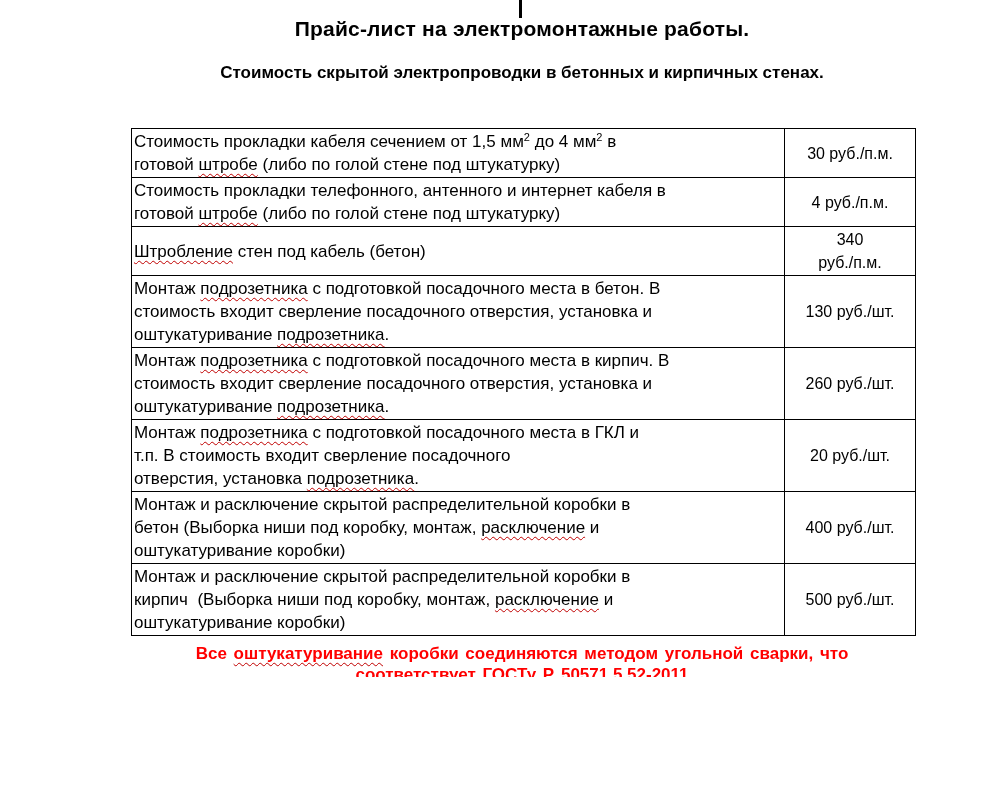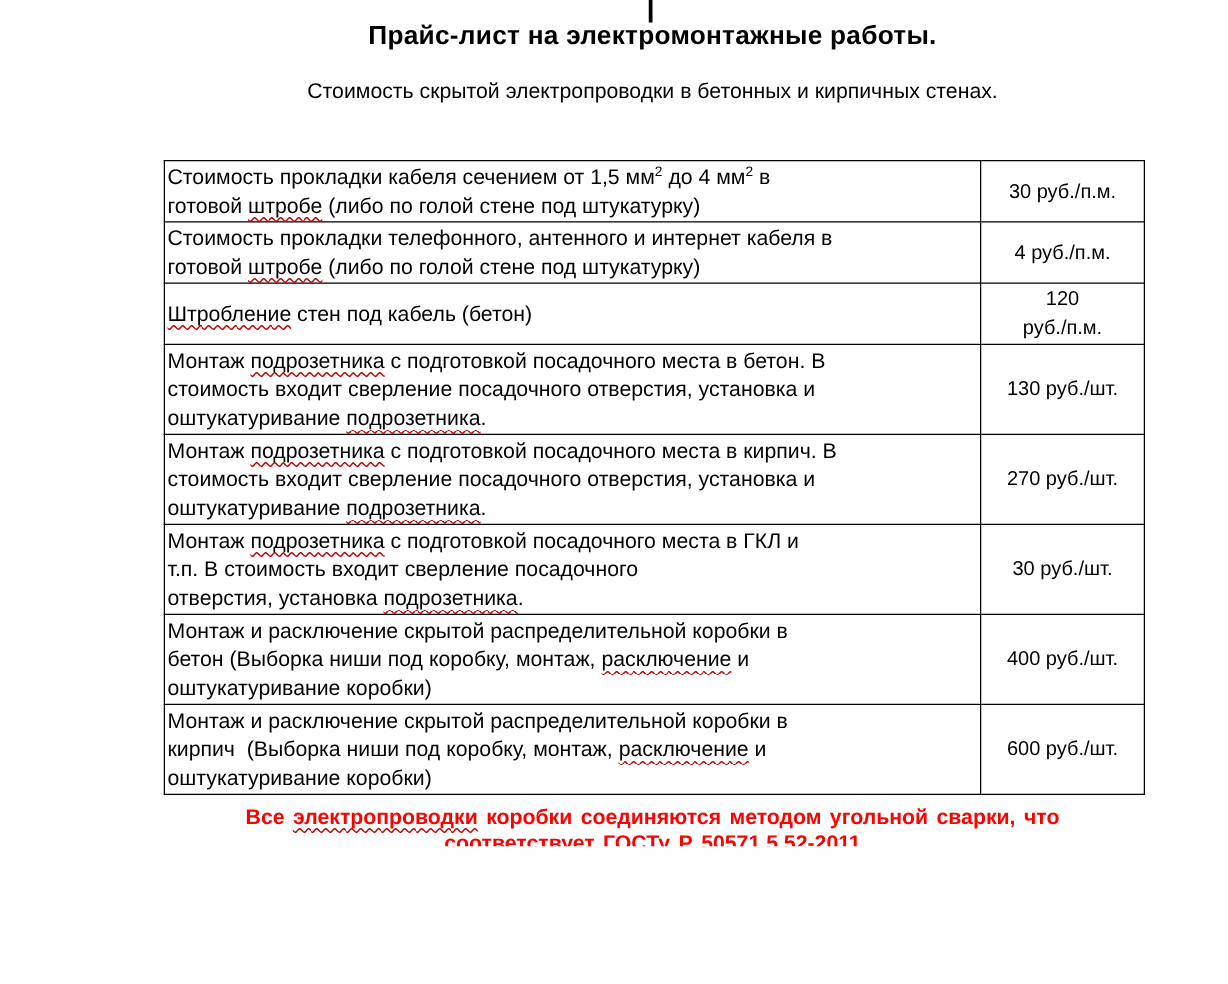--- a/index.html
+++ b/index.html
@@ -36,21 +36,21 @@
     font-size: 21px;
     line-height: 26px;
     font-weight: bold;
     text-align: center;
     letter-spacing: 0.2px;
   }
   .doc-subtitle {
     margin: 20px 0 3px 0;
     font-size: 17px;
     line-height: 22px;
-    font-weight: normal;
+    font-weight: bold;
     text-align: center;
   }
   table.price-table {
     width: 782px;
     border-collapse: collapse;
     table-layout: fixed;
     margin-top: 44px;
   }
   table.price-table td {
     border: 1px solid #000000;
@@ -111,51 +111,51 @@
 готовой </span><span class="miss">штробе</span><span> (либо по голой стене под штукатурку)</span></td>
             <td class="price">30 руб./п.м.</td>
           </tr>
           <tr>
             <td class="desc"><span>Стоимость прокладки телефонного, антенного и интернет кабеля в
 готовой </span><span class="miss">штробе</span><span> (либо по голой стене под штукатурку)</span></td>
             <td class="price">4 руб./п.м.</td>
           </tr>
           <tr>
             <td class="desc"><span class="miss">Штробление</span><span> стен под кабель (бетон)</span></td>
-            <td class="price">120
+            <td class="price">340
 руб./п.м.</td>
           </tr>
           <tr>
             <td class="desc"><span>Монтаж </span><span class="miss">подрозетника</span><span> с подготовкой посадочного места в бетон. В
 стоимость входит сверление посадочного отверстия, установка и
 оштукатуривание </span><span class="miss">подрозетника</span><span>.</span></td>
             <td class="price">130 руб./шт.</td>
           </tr>
           <tr>
             <td class="desc"><span>Монтаж </span><span class="miss">подрозетника</span><span> с подготовкой посадочного места в кирпич. В
 стоимость входит сверление посадочного отверстия, установка и
 оштукатуривание </span><span class="miss">подрозетника</span><span>.</span></td>
-            <td class="price">270 руб./шт.</td>
+            <td class="price">260 руб./шт.</td>
           </tr>
           <tr>
             <td class="desc"><span>Монтаж </span><span class="miss">подрозетника</span><span> с подготовкой посадочного места в ГКЛ и
 т.п. В стоимость входит сверление посадочного
 отверстия, установка </span><span class="miss">подрозетника</span><span>.</span></td>
-            <td class="price">30 руб./шт.</td>
+            <td class="price">20 руб./шт.</td>
           </tr>
           <tr>
             <td class="desc"><span>Монтаж и расключение скрытой распределительной коробки в
 бетон (Выборка ниши под коробку, монтаж, </span><span class="miss">расключение</span><span> и
 оштукатуривание коробки)</span></td>
             <td class="price">400 руб./шт.</td>
           </tr>
           <tr>
             <td class="desc"><span>Монтаж и расключение скрытой распределительной коробки в
 кирпич  (Выборка ниши под коробку, монтаж, </span><span class="miss">расключение</span><span> и
 оштукатуривание коробки)</span></td>
-            <td class="price">600 руб./шт.</td>
+            <td class="price">500 руб./шт.</td>
           </tr>
         </tbody>
     </table>
-    <p class="footer-note"><span>Все </span><span class="miss">электропроводки</span><span> коробки соединяются методом угольной сварки, что
+    <p class="footer-note"><span>Все </span><span class="miss">оштукатуривание</span><span> коробки соединяются методом угольной сварки, что
 соответствует </span><span class="miss">ГОСТу</span><span> Р 50571.5.52-2011</span></p>
   </div>
 </div>
 
 </body></html>

